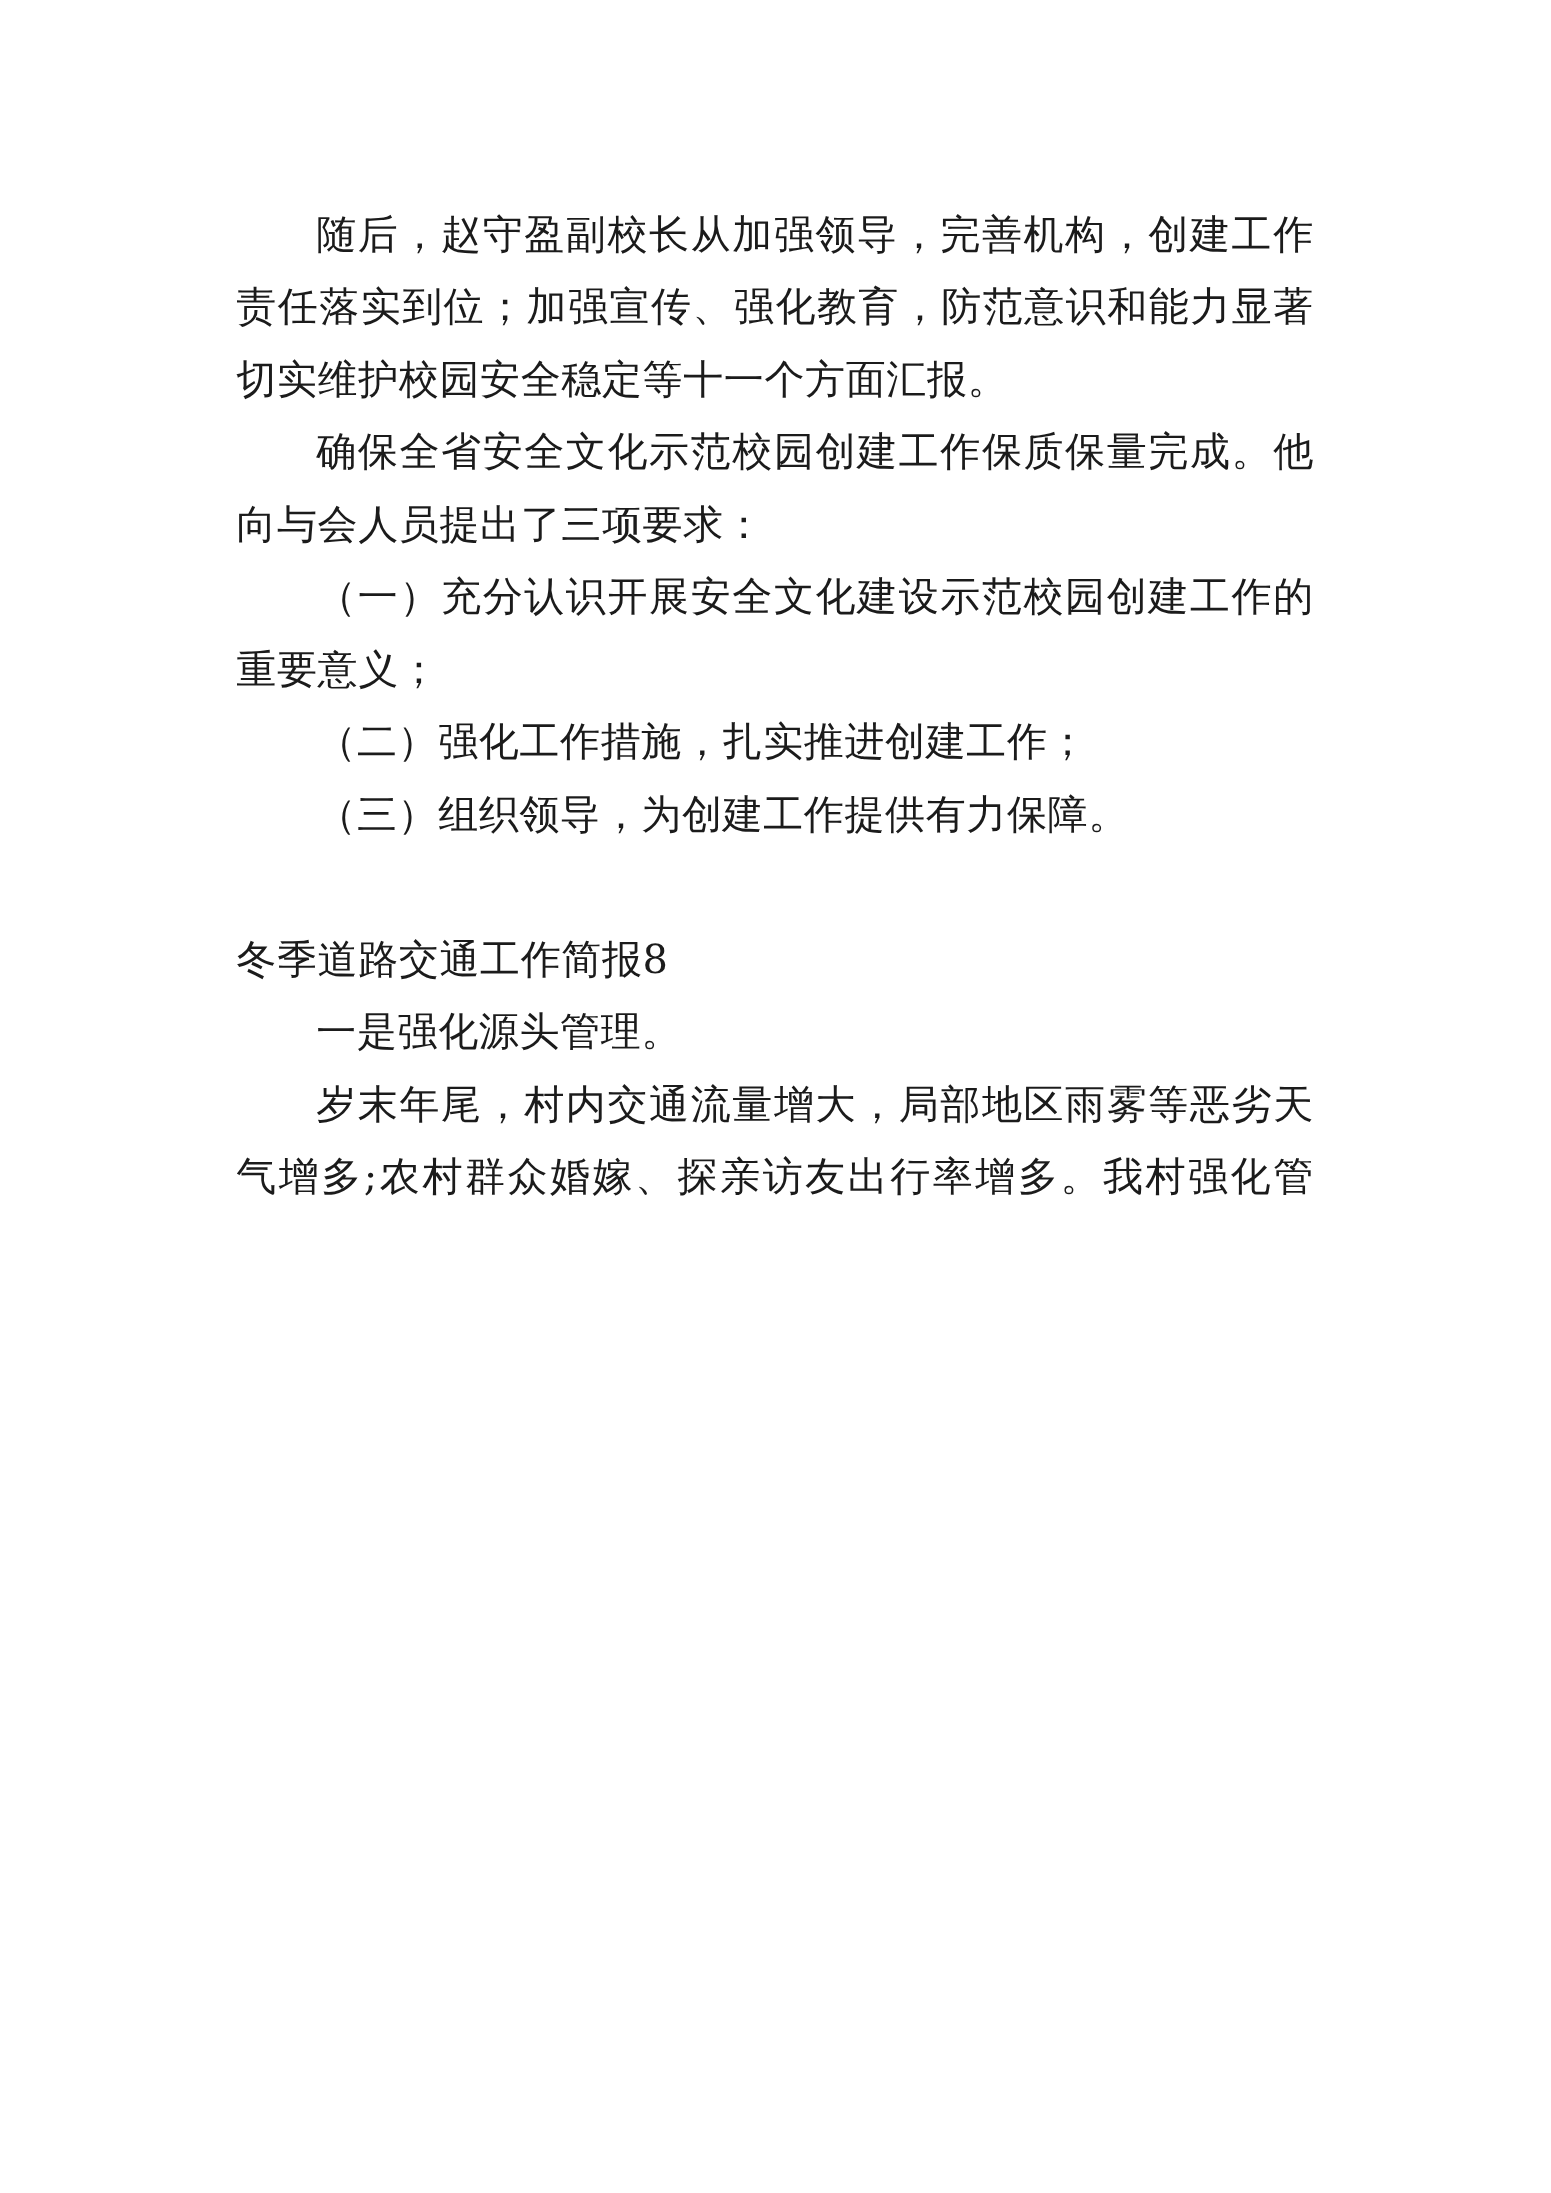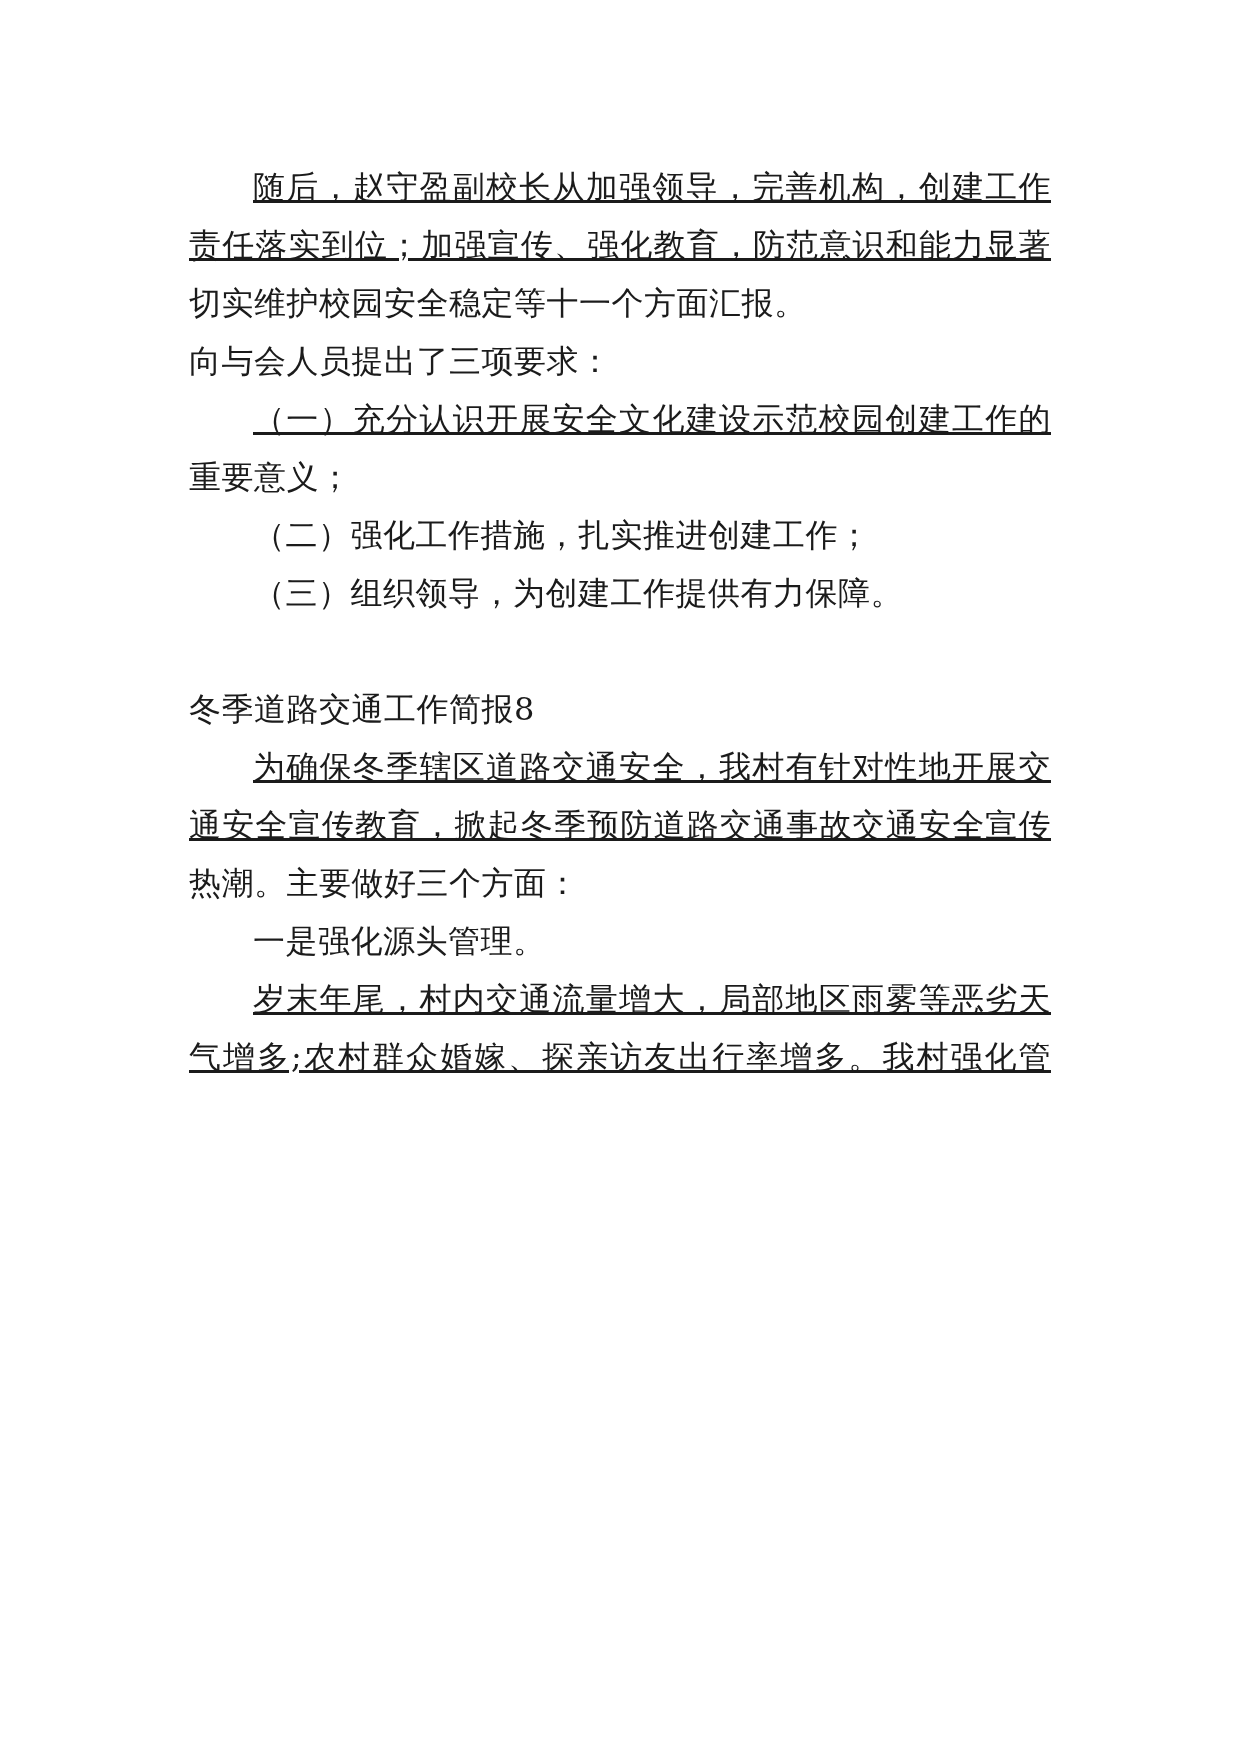--- a/index.html
+++ b/index.html
@@ -23,61 +23,57 @@
   }
   .para { margin: 0; padding: 0; }
   .line {
     height: 58px;
     line-height: 58px;
     text-align: justify;
     text-align-last: left;
     letter-spacing: 0.5px;
   }
   
-  .line.jl { text-align-last: justify; text-decoration: underline; }
+  .line.jl { text-align-last: justify; }
   
   .line.ind { text-indent: 2em; }
   .line.heading {
     text-align: center;
     text-align-last: left;
     text-indent: 0;
   }
   .line.spacer {  }
 </style>
 </head>
 <body>
 
 <div class="page">
   <div id="doc-body">
       <div class="para">
         <div class="line ind jl">随后，赵守盈副校长从加强领导，完善机构，创建工作</div>
         <div class="line jl">责任落实到位；加强宣传、强化教育，防范意识和能力显著</div>
         <div class="line">切实维护校园安全稳定等十一个方面汇报。</div>
       </div>
       <div class="para">
+        <div class="line ind jl">确保全省安全文化示范校园创建工作保质保量完成。他</div>
         <div class="line">向与会人员提出了三项要求：</div>
       </div>
       <div class="para">
         <div class="line ind jl">（一）充分认识开展安全文化建设示范校园创建工作的</div>
         <div class="line">重要意义；</div>
       </div>
       <div class="para">
         <div class="line ind">（二）强化工作措施，扎实推进创建工作；</div>
       </div>
       <div class="para">
         <div class="line ind">（三）组织领导，为创建工作提供有力保障。</div>
       </div>
       <div class="line spacer"></div>
       <div class="line heading">冬季道路交通工作简报8</div>
       <div class="para">
-        <div class="line ind jl">为确保冬季辖区道路交通安全，我村有针对性地开展交</div>
-        <div class="line jl">通安全宣传教育，掀起冬季预防道路交通事故交通安全宣传</div>
-        <div class="line">热潮。主要做好三个方面：</div>
-      </div>
-      <div class="para">
         <div class="line ind">一是强化源头管理。</div>
       </div>
       <div class="para">
         <div class="line ind jl">岁末年尾，村内交通流量增大，局部地区雨雾等恶劣天</div>
         <div class="line jl">气增多;农村群众婚嫁、探亲访友出行率增多。我村强化管</div>
       </div>
     </div>
 </div>
 
 </body></html>

